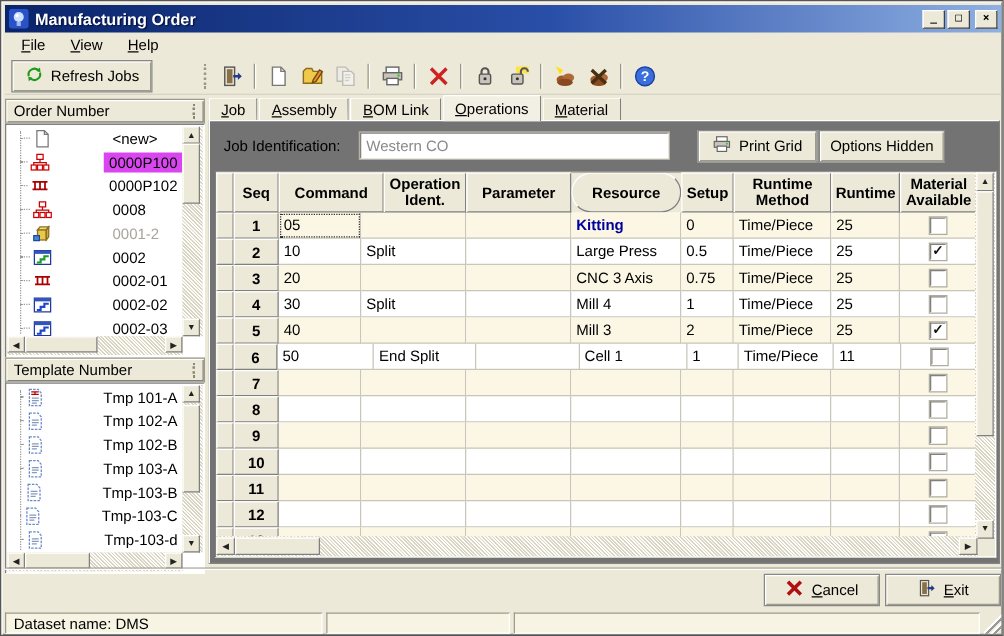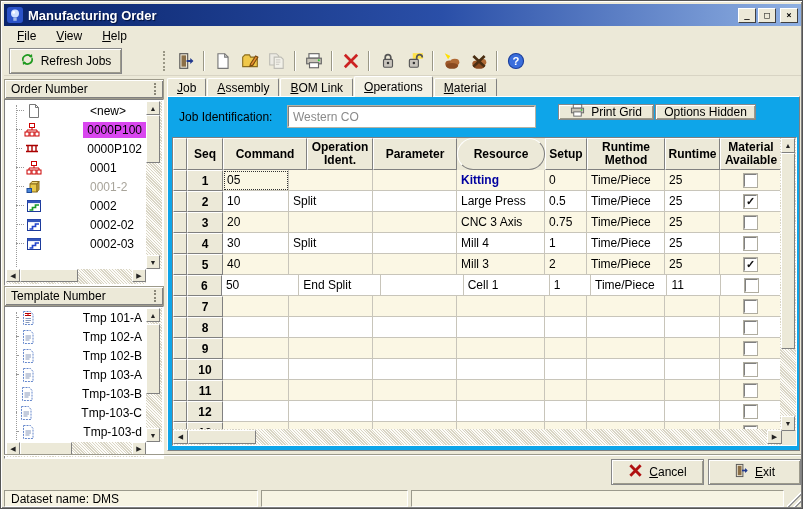--- a/index.html
+++ b/index.html
@@ -48,25 +48,25 @@
   .sb{background:#ece9d8;background-image:repeating-linear-gradient(45deg,#fdfcf8 0 1px,#d9d5c5 1px 2px);}
   .sbbtn{background:#ece9d8;border:1px solid;border-color:#fff #808080 #808080 #fff;display:flex;align-items:center;justify-content:center;
          font-size:7px;color:#222;background-image:none;}
   .sbthumb{background:#ece9d8;border:1px solid;border-color:#fff #808080 #808080 #fff;}
   
   .tabstrip{left:166px;top:75px;width:633px;height:20px;display:flex;align-items:flex-end;}
   .tab{height:18px;padding:2px 9px 0;border:1px solid #808080;border-bottom:none;border-top-color:#fff;border-left-color:#fff;
        background:#ece9d8;margin-right:1px;border-radius:2px 2px 0 0;}
   .tab u{text-decoration:underline;}
   .tab.active{height:21px;margin-bottom:-1px;padding-top:3px;background:#f2f0e4;position:relative;z-index:3;}
-  .tabpanel{left:166px;top:95px;width:633px;height:355px;background:#0ea5e9;border:1px solid;border-color:#fff #808080 #808080 #fff;}
+  .tabpanel{left:166px;top:95px;width:633px;height:355px;background:#737373;border:1px solid;border-color:#fff #808080 #808080 #fff;}
   
   .jobinput{left:120px;top:9px;width:247px;height:21px;background:#fff;border:1px solid;border-color:#808080 #fff #fff #808080;
             outline:1px solid #b5b2a4;padding:0 4px;font-size:12px;color:#8a8a8a;font-family:"Liberation Sans",sans-serif;}
-  .smallbtn{height:16px;font-size:12px;}
+  .smallbtn{height:26px;font-size:12px;}
   
   .grid{left:4px;top:40px;width:625px;height:309px;background:#ece9d8;border:1px solid;border-color:#808080 #fff #fff #808080;}
   .ghead{position:absolute;left:0;top:0;height:32px;display:flex;}
   .gh{background:#ece9d8;border:1px solid;border-color:#fff #808080 #808080 #fff;display:flex;align-items:center;justify-content:center;
       font-weight:bold;text-align:center;line-height:13px;overflow:hidden;white-space:pre-line;}
   .gbody{position:absolute;left:0;top:32px;height:261px;width:609px;overflow:hidden;background:#fff;}
   .grow{display:flex;height:21px;}
   .gc{border-right:1px solid #c8c5ba;border-bottom:1px solid #c8c5ba;padding:0 4px;display:flex;align-items:center;overflow:hidden;white-space:nowrap;}
   .gc.hdrcell{background:#ece9d8;border:1px solid;border-color:#fff #808080 #808080 #fff;font-weight:bold;justify-content:center;padding:0;}
   .grow.alt .gc:not(.hdrcell){background:#fbf7e4;}
@@ -245,40 +245,47 @@
         </div>
         <div class="tree-item">
           <span class="stub"></span>
           <span class="ticon"><svg viewBox="0 0 16 16">
               <rect x="5.5" y="1.5" width="5" height="4" fill="#fff" stroke="#c00"></rect>
               <path d="M8 5.5V8M3 10V8h10v2" stroke="#c00" fill="none"></path>
               <rect x="1" y="10" width="4" height="4" fill="#fff" stroke="#c00"></rect>
               <rect x="6" y="10" width="4" height="4" fill="#fff" stroke="#c00"></rect>
               <rect x="11" y="10" width="4" height="4" fill="#fff" stroke="#c00"></rect>
             </svg></span>
-          <span class="tlabel">0001</span>
+          <span class="tlabel">0008</span>
         </div>
         <div class="tree-item disabled">
           <span class="stub"></span>
           <span class="ticon"><svg viewBox="0 0 16 16">
               <path d="M4 5l2-2.5h7L11 5z" fill="#f4dc7a" stroke="#8a6d1f"></path>
               <rect x="4" y="5" width="7" height="8" fill="#e8c84a" stroke="#8a6d1f"></rect>
               <path d="M11 13l2-2.5V2.5L11 5z" fill="#c9a93a" stroke="#8a6d1f"></path>
               <rect x="1" y="9.5" width="4.5" height="4" fill="#4a86d8" stroke="#1c4a9a"></rect>
             </svg></span>
           <span class="tlabel">0001-2</span>
         </div>
         <div class="tree-item">
           <span class="stub"></span>
           <span class="ticon"><svg viewBox="0 0 16 16">
               <rect x="1.5" y="2.5" width="13" height="11" fill="#fff" stroke="#1c3a9a"></rect>
               <rect x="1.5" y="2.5" width="13" height="2.6" fill="#3355bb"></rect>
               <path d="M3.5 12h3V9.5h3V7h3.5" stroke="#1a9a2a" stroke-width="1.7" fill="none"></path>
             </svg></span>
           <span class="tlabel">0002</span>
+        </div>
+        <div class="tree-item">
+          <span class="stub"></span>
+          <span class="ticon"><svg viewBox="0 0 16 16">
+              <path d="M2 4.5h4M4 4.5v3M6 4.5h4M8 4.5v3M10 4.5h4M12 4.5v3M2 10.5h4M4 7.5v3M6 10.5h4M8 7.5v3M10 10.5h4M12 7.5v3" stroke="#a00" stroke-width="1.4" fill="none"></path>
+            </svg></span>
+          <span class="tlabel">0002-01</span>
         </div>
         <div class="tree-item">
           <span class="stub"></span>
           <span class="ticon"><svg viewBox="0 0 16 16">
               <rect x="1.5" y="2.5" width="13" height="11" fill="#fff" stroke="#1c3a9a"></rect>
               <rect x="1.5" y="2.5" width="13" height="2.6" fill="#3355bb"></rect>
               <path d="M3.5 12h3V9.5h3V7h3.5" stroke="#2244cc" stroke-width="1.7" fill="none"></path>
             </svg></span>
           <span class="tlabel">0002-02</span>
         </div>

